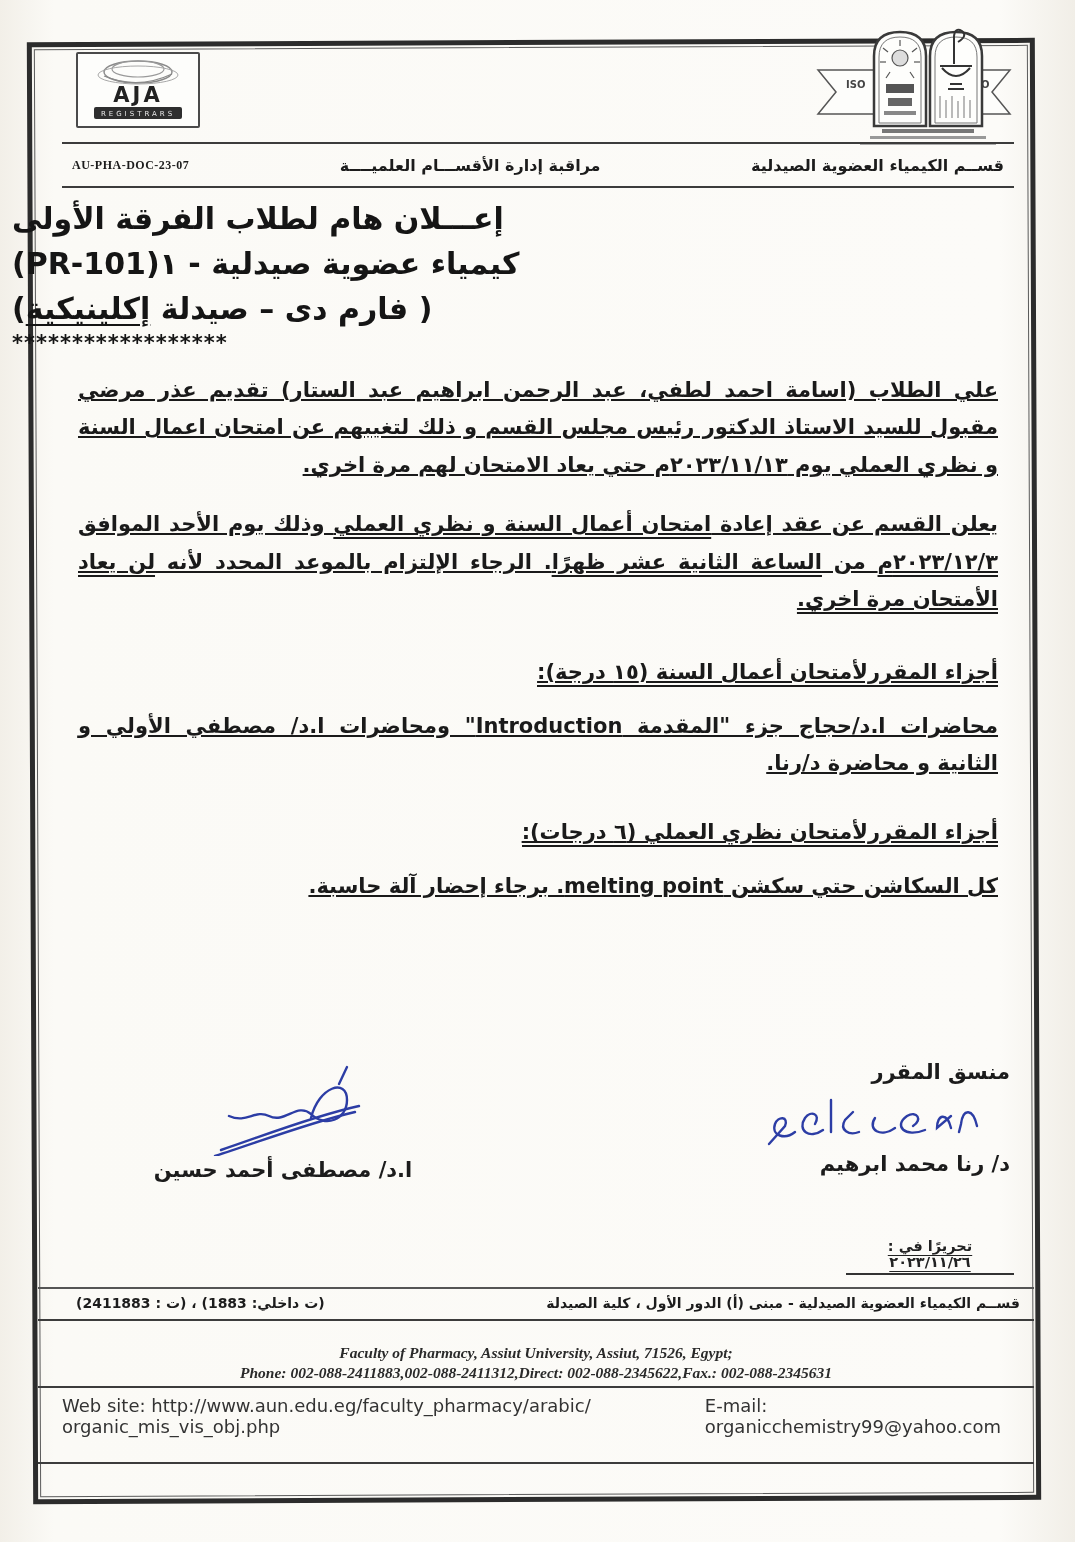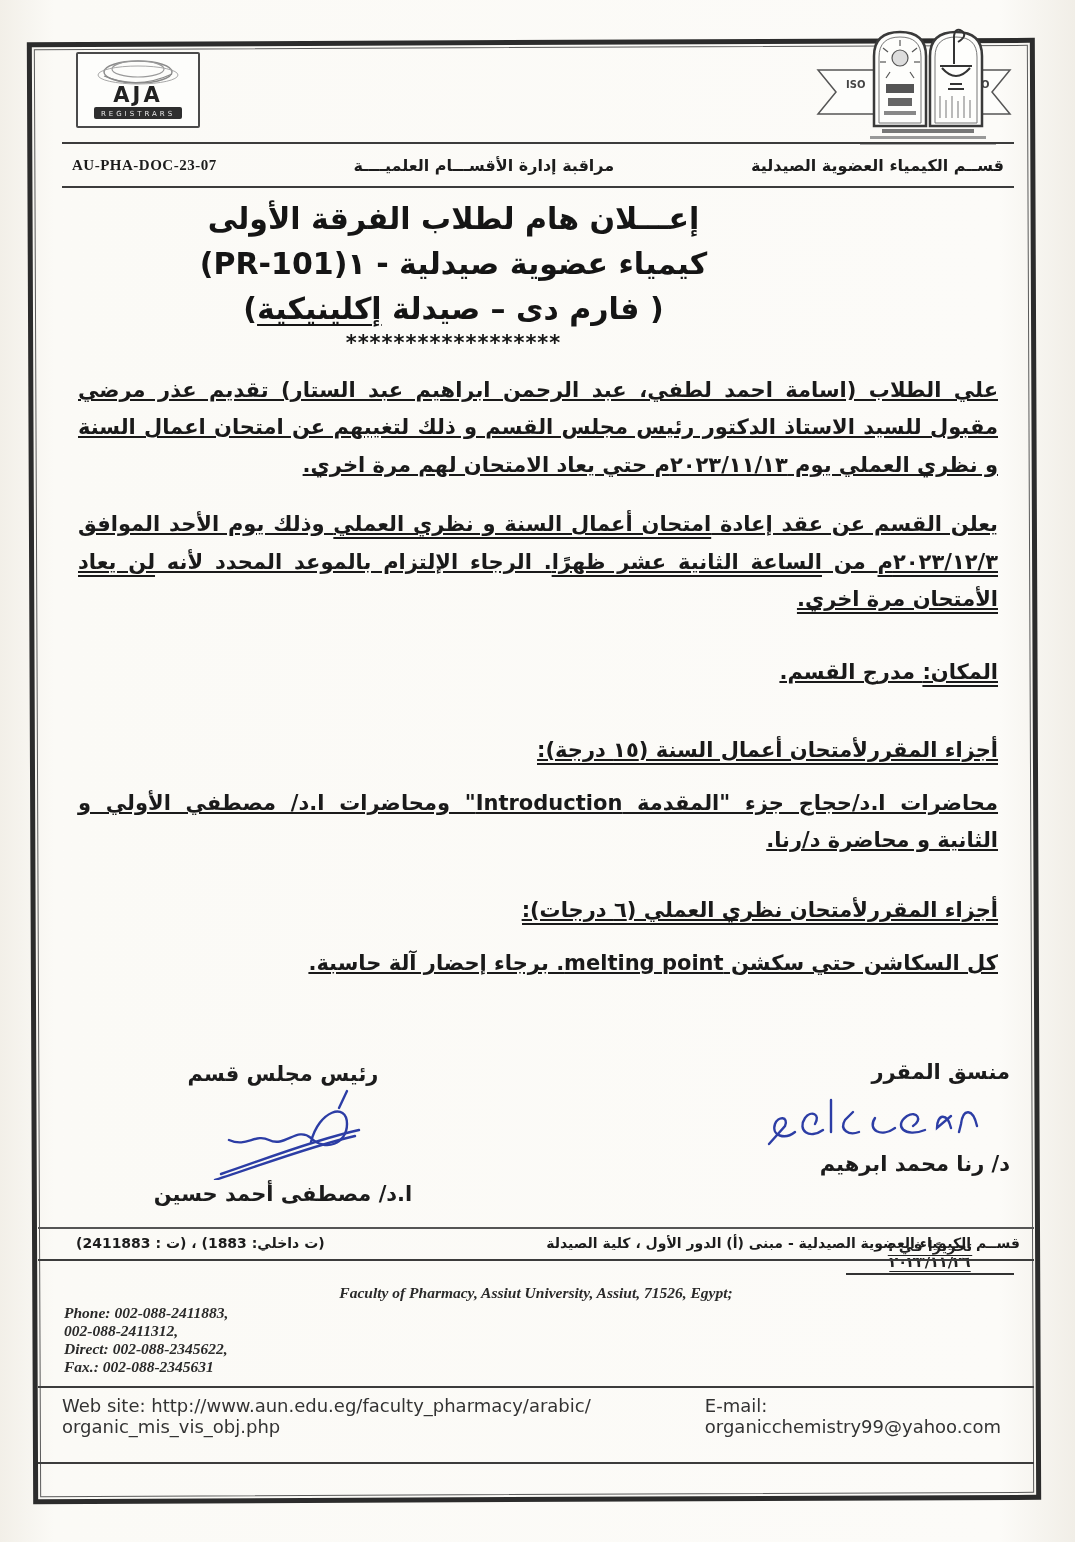--- a/index.html
+++ b/index.html
@@ -22,25 +22,25 @@
   .emblem { position:absolute; left:812px; top:26px; width:204px; height:122px; }
 
   
   .header-row {
     position:absolute; left:62px; top:142px; width:952px; height:46px;
     border-top:2px solid #3c3c3c; border-bottom:2px solid #3c3c3c;
     display:flex; flex-direction:row-reverse; align-items:center; justify-content:space-between;
     padding:0 10px; font-weight:bold;
   }
   .header-row .ar { direction:rtl; font-size:16px; }
-  .header-row .code { direction:ltr; font-family:"Liberation Serif",serif; font-size:15px; letter-spacing:.5px; }
-
-  
-  .title { position:absolute; left:0; top:196px; width:907px; text-align:center;
-           direction:rtl; font-weight:bold; font-size:30px; line-height:1.5; color:#151515; }
+  .header-row .code { direction:ltr; font-family:"Liberation Serif",serif; font-size:12px; letter-spacing:.5px; }
+
+  
+  .title { position:absolute; left:0; top:196px; width:907px; text-align:left;
+           direction:rtl; font-weight:bold; font-size:30px; line-height:1.5; color:#151515;padding-left:12px; }
   .title .stars { font-size:21px; letter-spacing:1px; line-height:1; margin-top:2px; font-weight:bold; }
   .u-title { text-decoration:underline; text-decoration-thickness:2px; text-underline-offset:5px; }
 
   
   .body-col { position:absolute; left:62px; top:356px; width:952px;
               direction:rtl; font-size:21px; font-weight:bold; line-height:1.78;
               color:#1a1a1a; text-align:justify; }
   .body-col p { margin:16px;text-decoration:underline; }
   .sp1 { margin-bottom:22px !important; }
   .sp2 { margin-bottom:36px !important; }
@@ -62,22 +62,22 @@
                text-decoration:underline; text-underline-offset:4px; text-decoration-thickness:1px; }
 
   
   .footer { position:absolute; left:38px; bottom:78px; width:996px; font-weight:bold; }
   .f-row1 { display:flex; flex-direction:row-reverse; justify-content:space-between; align-items:center;
             border-top:2px solid #555; border-bottom:2px solid #3c3c3c;
             padding:6px 14px 8px; font-size:14px; }
   .f-row1 .ar { direction:rtl;margin-left:24px; }
   .f-en { font-family:"Liberation Serif",serif; font-style:italic; font-size:15.5px; color:#2a2a2a; }
   .f-addr { text-align:center; padding:5px 0 1px;margin-top:18px; }
-  .f-phones { display:flex; justify-content:center; padding:1px 26px 10px;
-              border-bottom:2px solid #3c3c3c;flex-direction:column; }
+  .f-phones { display:flex; justify-content:center; padding:1px 26px 4px;
+              border-bottom:2px solid #3c3c3c; }
   .f-row4 { display:flex; justify-content:space-between; padding:7px 18px 25px 24px;
             font-size:18px; font-weight:normal; color:#333;
             border-bottom:2px solid #3c3c3c; }
   svg text { font-family:"DejaVu Sans",sans-serif; }
 </style>
 </head>
 <body>
 
 <div class="page">
   <div class="frame"></div>
@@ -152,31 +152,29 @@
     <div>كيمياء عضوية صيدلية - ١(PR-101)</div>
     <div><span>( فارم دى –  صيدلة </span><span class="u-title">إكلينيكية</span><span>)</span></div>
     <div class="stars">******************</div>
   </div>
 
   <div class="body-col">
     <p class="sp1">علي الطلاب (اسامة احمد لطفي، عبد الرحمن ابراهيم عبد الستار) تقديم عذر مرضي مقبول للسيد الاستاذ الدكتور رئيس مجلس القسم و ذلك لتغيبهم عن امتحان اعمال السنة و نظري العملي يوم ٢٠٢٣/١١/١٣م حتي يعاد الامتحان لهم مرة اخري.</p>
 
     <p class="sp2"><span>يعلن القسم عن عقد إعادة </span><span class="u">امتحان أعمال السنة و نظري العملي</span><span> وذلك يوم الأحد الموافق </span><span class="u">٢٠٢٣/١٢/٣م</span><span> من </span><span class="u">الساعة الثانية عشر ظهرًا</span><span>. الرجاء الإلتزام بالموعد المحدد لأنه </span><span class="u">لن يعاد الأمتحان مرة اخري.</span></p>
 
-    <p class="sp3"><span class="u">المكان:</span><span> مدرج القسم.</span></p>
 
     <p class="sp4"><span class="hu">أجزاء المقررلأمتحان أعمال السنة (١٥ درجة):</span></p>
     <p class="sp5">محاضرات ا.د/حجاج جزء "المقدمة Introduction" ومحاضرات ا.د/ مصطفي الأولي و الثانية و محاضرة د/رنا.</p>
 
     <p class="sp4"><span class="hu">أجزاء المقررلأمتحان نظري العملي (٦ درجات):</span></p>
     <p>كل السكاشن حتي سكشن melting point. برجاء إحضار آلة حاسبة.</p>
   </div>
 
   <div class="sig-left">
-    <div>رئيس مجلس قسم</div>
     <svg class="sig-svg" width="240" height="92" viewBox="0 0 240 92">
       <g fill="none" stroke="#2c3da5" stroke-width="2.4" stroke-linecap="round">
         <path d="M176,20 L184,3"></path>
         <path d="M148,54 C156,22 184,14 184,36 C184,56 162,64 148,50 C134,38 122,60 106,52 C92,45 84,60 66,52"></path>
         <path d="M58,86 C100,72 150,52 196,42"></path>
         <path d="M52,92 C96,78 148,58 192,48"></path>
       </g>
     </svg>
     <div>ا.د/ مصطفى أحمد حسين</div>
   </div>

